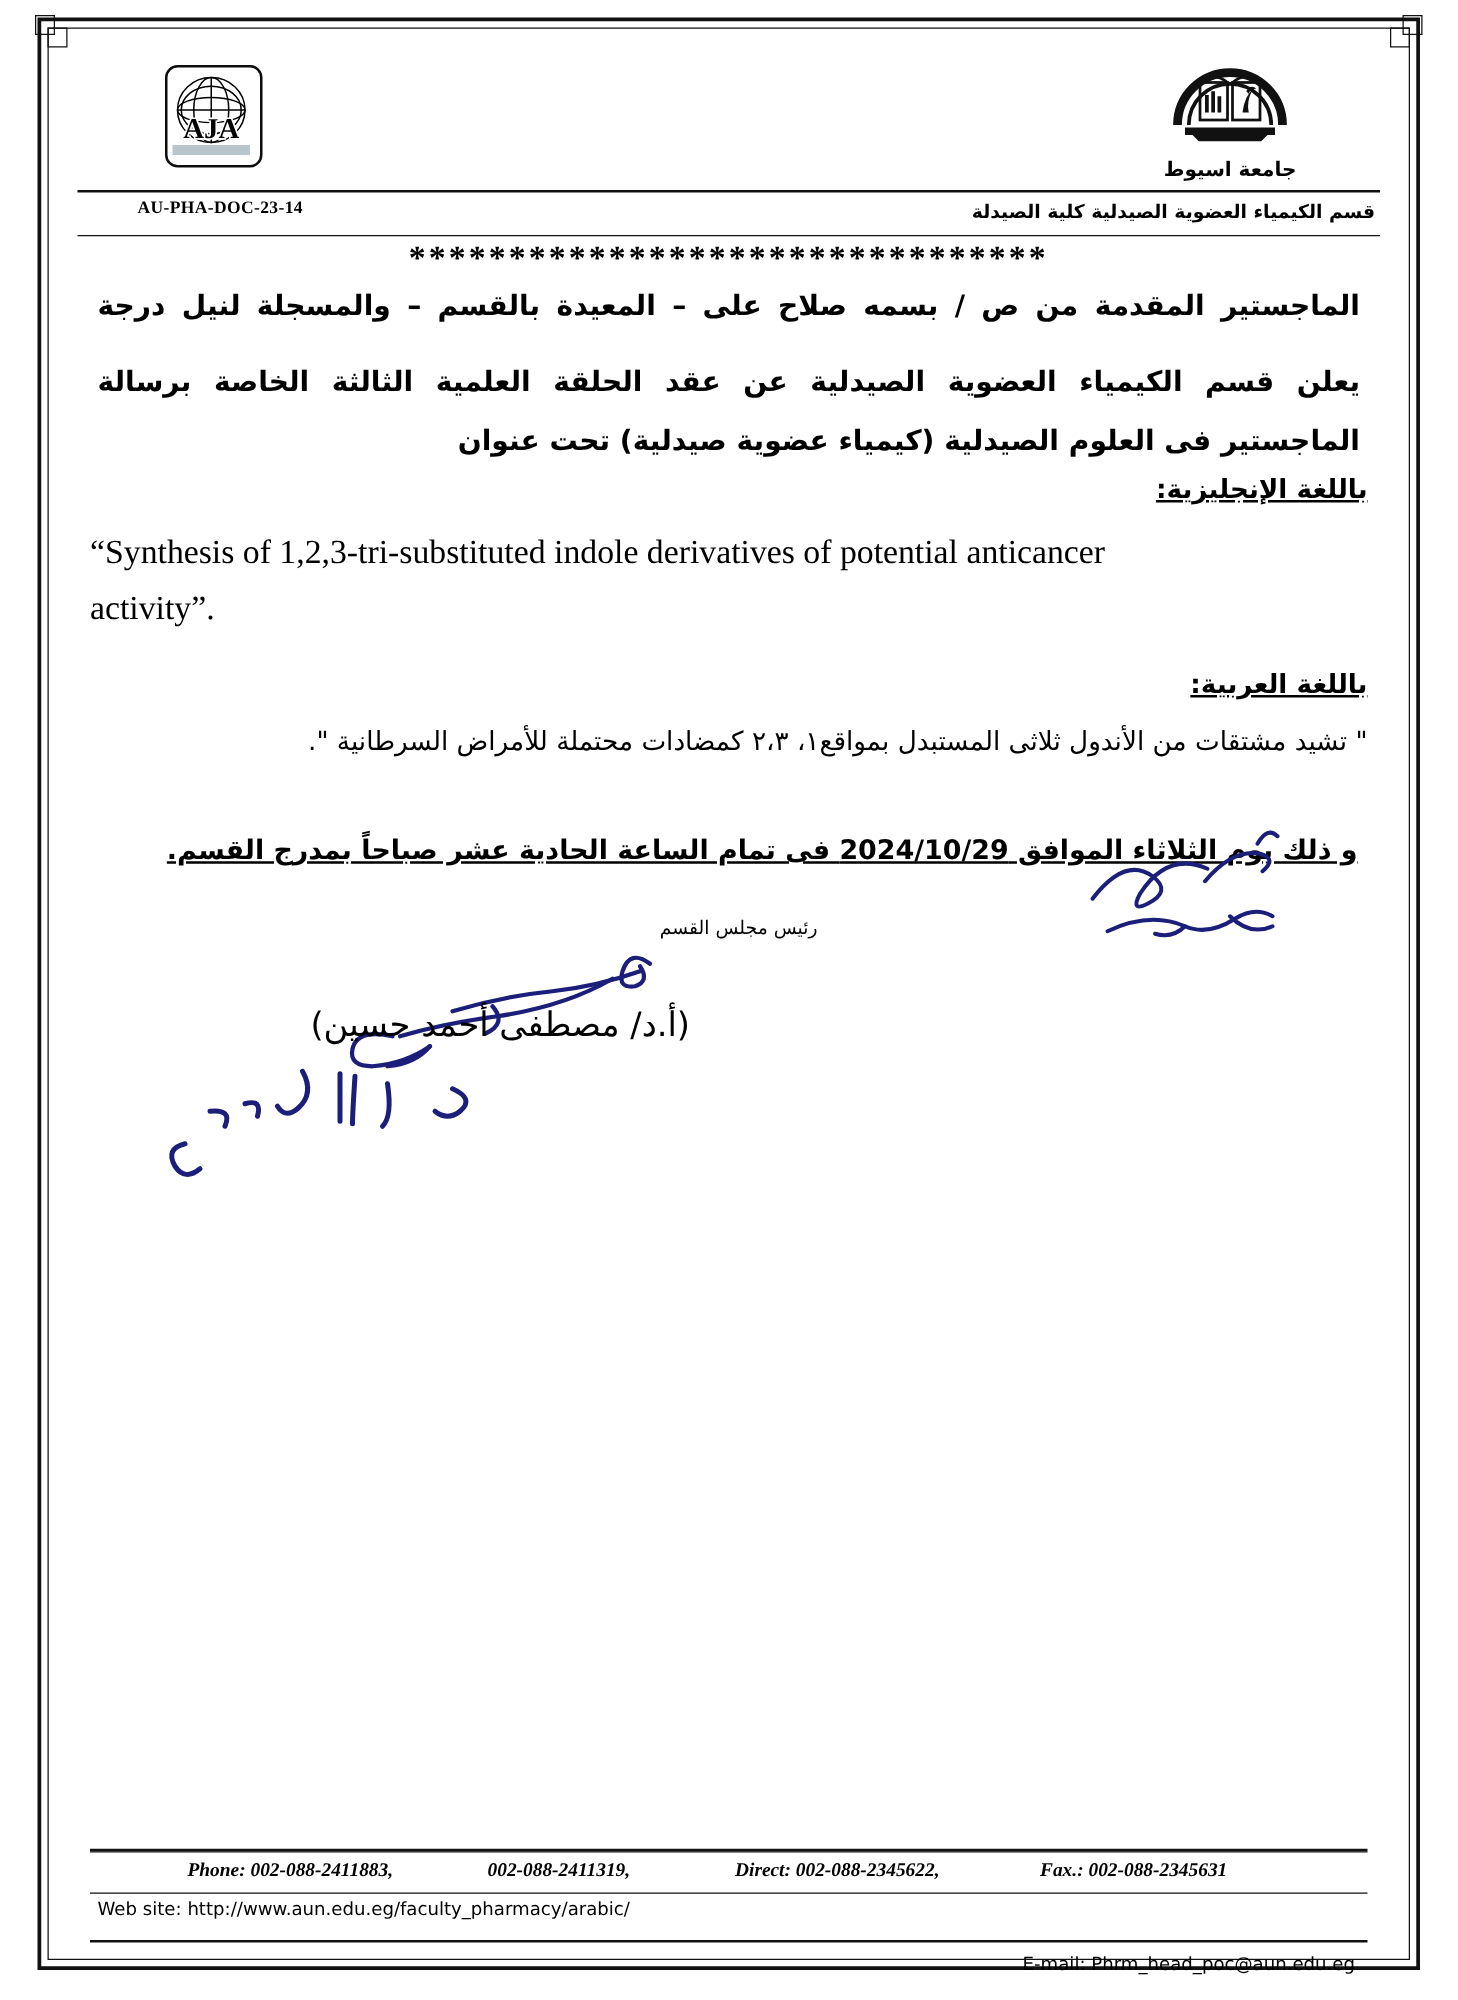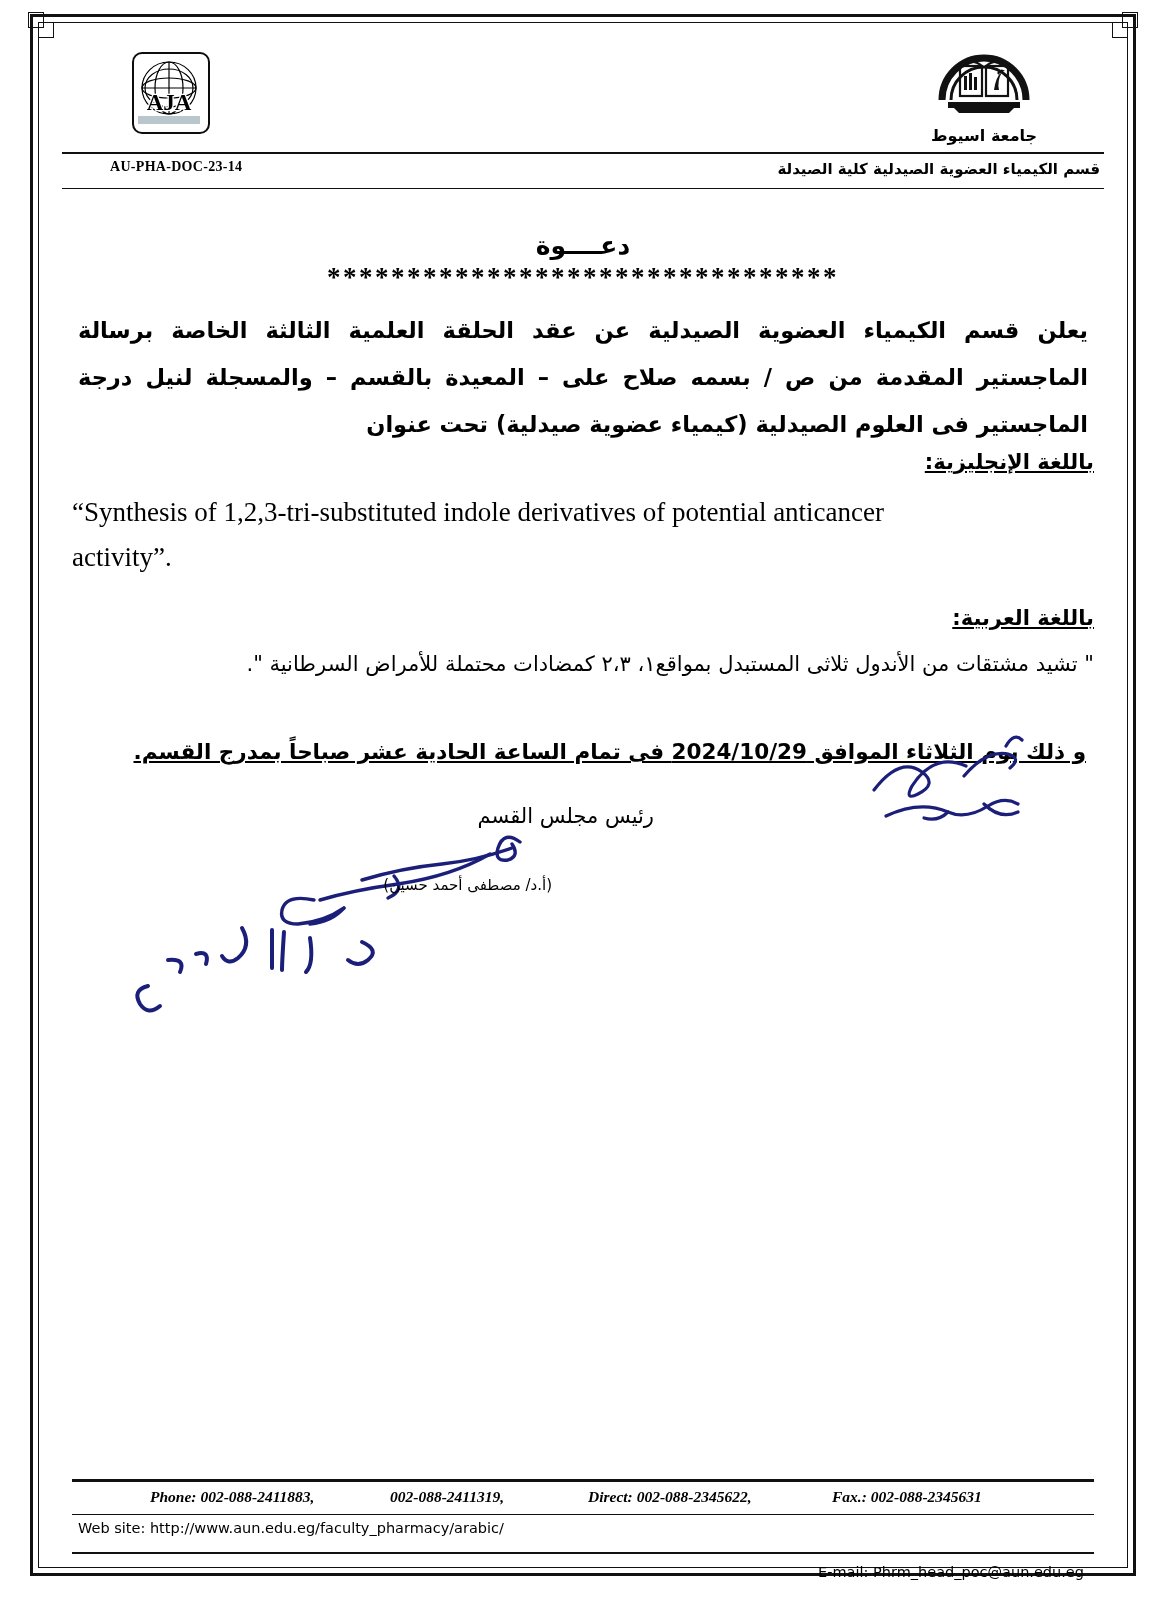--- a/index.html
+++ b/index.html
@@ -213,29 +213,29 @@
   .sign-area {
     position: relative;
     height: 230px;
     direction: rtl;
   }
   .sign-role {
     position: absolute;
     right: 440px;
     top: 30px;
     font-family: "DejaVu Sans", sans-serif;
-    font-size: 21px;
+    font-size: 15px;
     direction: rtl;
   }
   .sign-name {
     position: absolute;
     right: 542px;
     top: 102px;
     font-family: "DejaVu Sans", sans-serif;
-    font-size: 15px;
+    font-size: 27px;
     direction: rtl;
   }
   .sig-svg { position: absolute; }
   .sig-main { right: 540px; top: 40px; }
   .sig-top  { right: 8px; top: -62px; }
   .sig-date { right: 690px; top: 140px; }
 
   
   .footer {
     position: absolute;
@@ -372,25 +372,24 @@
 
     <div class="rule-thick"></div>
     <div class="header-bar">
       <div class="doc-code">AU-PHA-DOC-23-14</div>
       <div class="dept-ar">قسم الكيمياء العضوية الصيدلية كلية الصيدلة</div>
     </div>
     <div class="rule-thin"></div>
 
     <div class="body-area">
 
-      <div class="invite-title">دعــــوة</div>
       <div class="stars">********************************</div>
 
+      <div class="ar-para" style="margin-top:0">الماجستير المقدمة من ص / بسمه صلاح على – المعيدة بالقسم – والمسجلة لنيل درجة</div>
       <div class="ar-para">يعلن قسم الكيمياء العضوية الصيدلية عن عقد الحلقة العلمية الثالثة الخاصة برسالة</div>
-      <div class="ar-para" style="margin-top:0">الماجستير المقدمة من ص / بسمه صلاح على – المعيدة بالقسم – والمسجلة لنيل درجة</div>
       <div class="ar-para" style="margin-top:0; text-align-last:right">الماجستير فى العلوم الصيدلية (كيمياء عضوية صيدلية) تحت عنوان</div>
 
       <div class="lang-label">باللغة الإنجليزية:</div>
 
       <div class="en-title">“Synthesis of 1,2,3-tri-substituted indole derivatives of potential anticancer activity”.</div>
 
       <div class="lang-label ar-sec">باللغة العربية:</div>
 
       <div class="ar-title">" تشيد مشتقات من الأندول ثلاثى المستبدل بمواقع١، ٢،٣ كمضادات محتملة للأمراض السرطانية ".</div>
 

